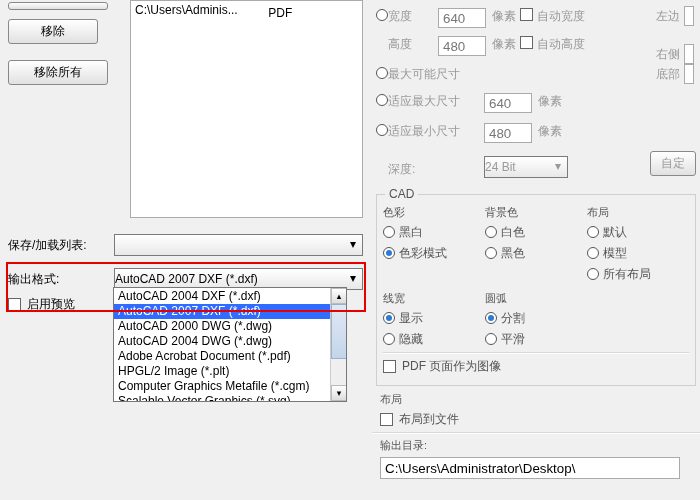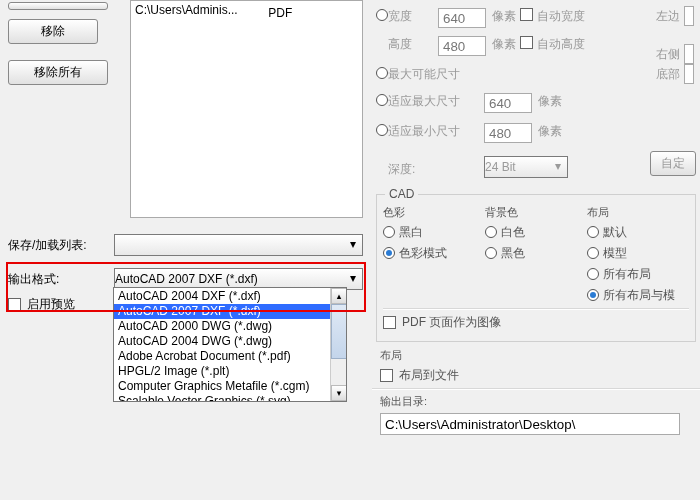--- a/index.html
+++ b/index.html
@@ -292,22 +292,34 @@
       <div class="col3">
         <div class="subtitle">背景色</div>
         <div><span class="radio"></span><span>白色</span></div>
         <div style="margin-top:4px;"><span class="radio"></span><span>黑色</span></div>
       </div>
       <div class="col3">
         <div class="subtitle">布局</div>
         <div><span class="radio"></span><span>默认</span></div>
         <div style="margin-top:4px;"><span class="radio"></span><span>模型</span></div>
         <div style="margin-top:4px;"><span class="radio"></span><span>所有布局</span></div>
-        <div style="margin-top:4px;"><span class="radio on"></span><span>所有布局与模</span></div>
-      </div>
+      </div>
+    </div>
+    <div class="colrow" style="margin-top:8px;">
+      <div class="col3">
+        <div class="subtitle">线宽</div>
+        <div><span class="radio on"></span><span>显示</span></div>
+        <div style="margin-top:4px;"><span class="radio"></span><span>隐藏</span></div>
+      </div>
+      <div class="col3">
+        <div class="subtitle">圆弧</div>
+        <div><span class="radio on"></span><span>分割</span></div>
+        <div style="margin-top:4px;"><span class="radio"></span><span>平滑</span></div>
+      </div>
+      <div class="col3"></div>
     </div>
     <div class="sep"></div>
     <div class="row">
       <span class="checkbox"></span>
       <span>PDF 页面作为图像</span>
     </div>
   </div>
 
   <div style="margin:6px 8px 2px;">
     <div class="subtitle">布局</div>

